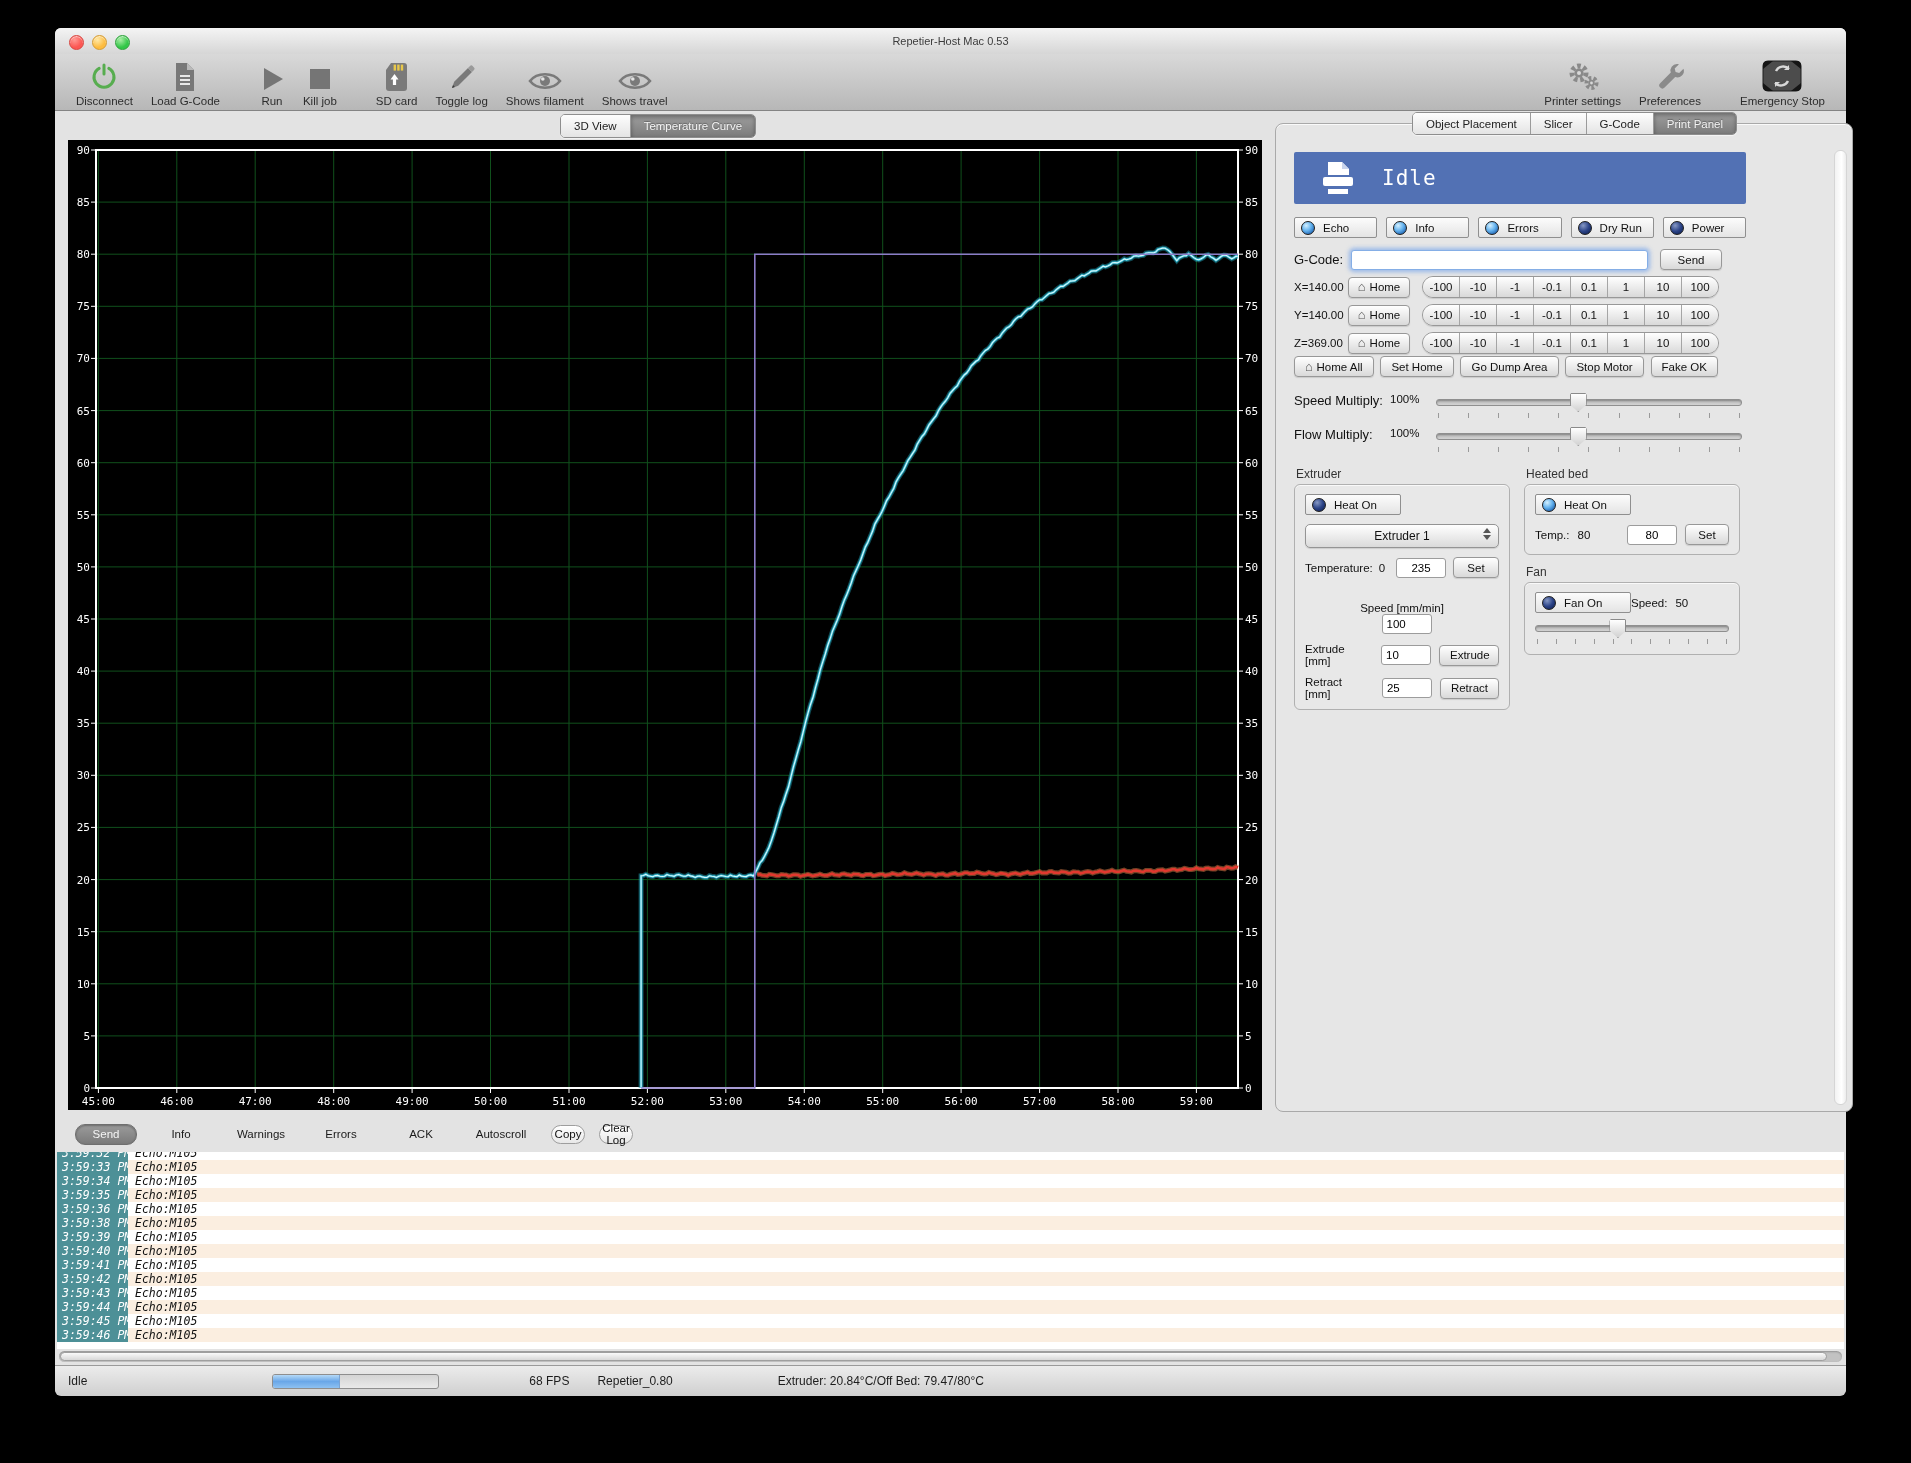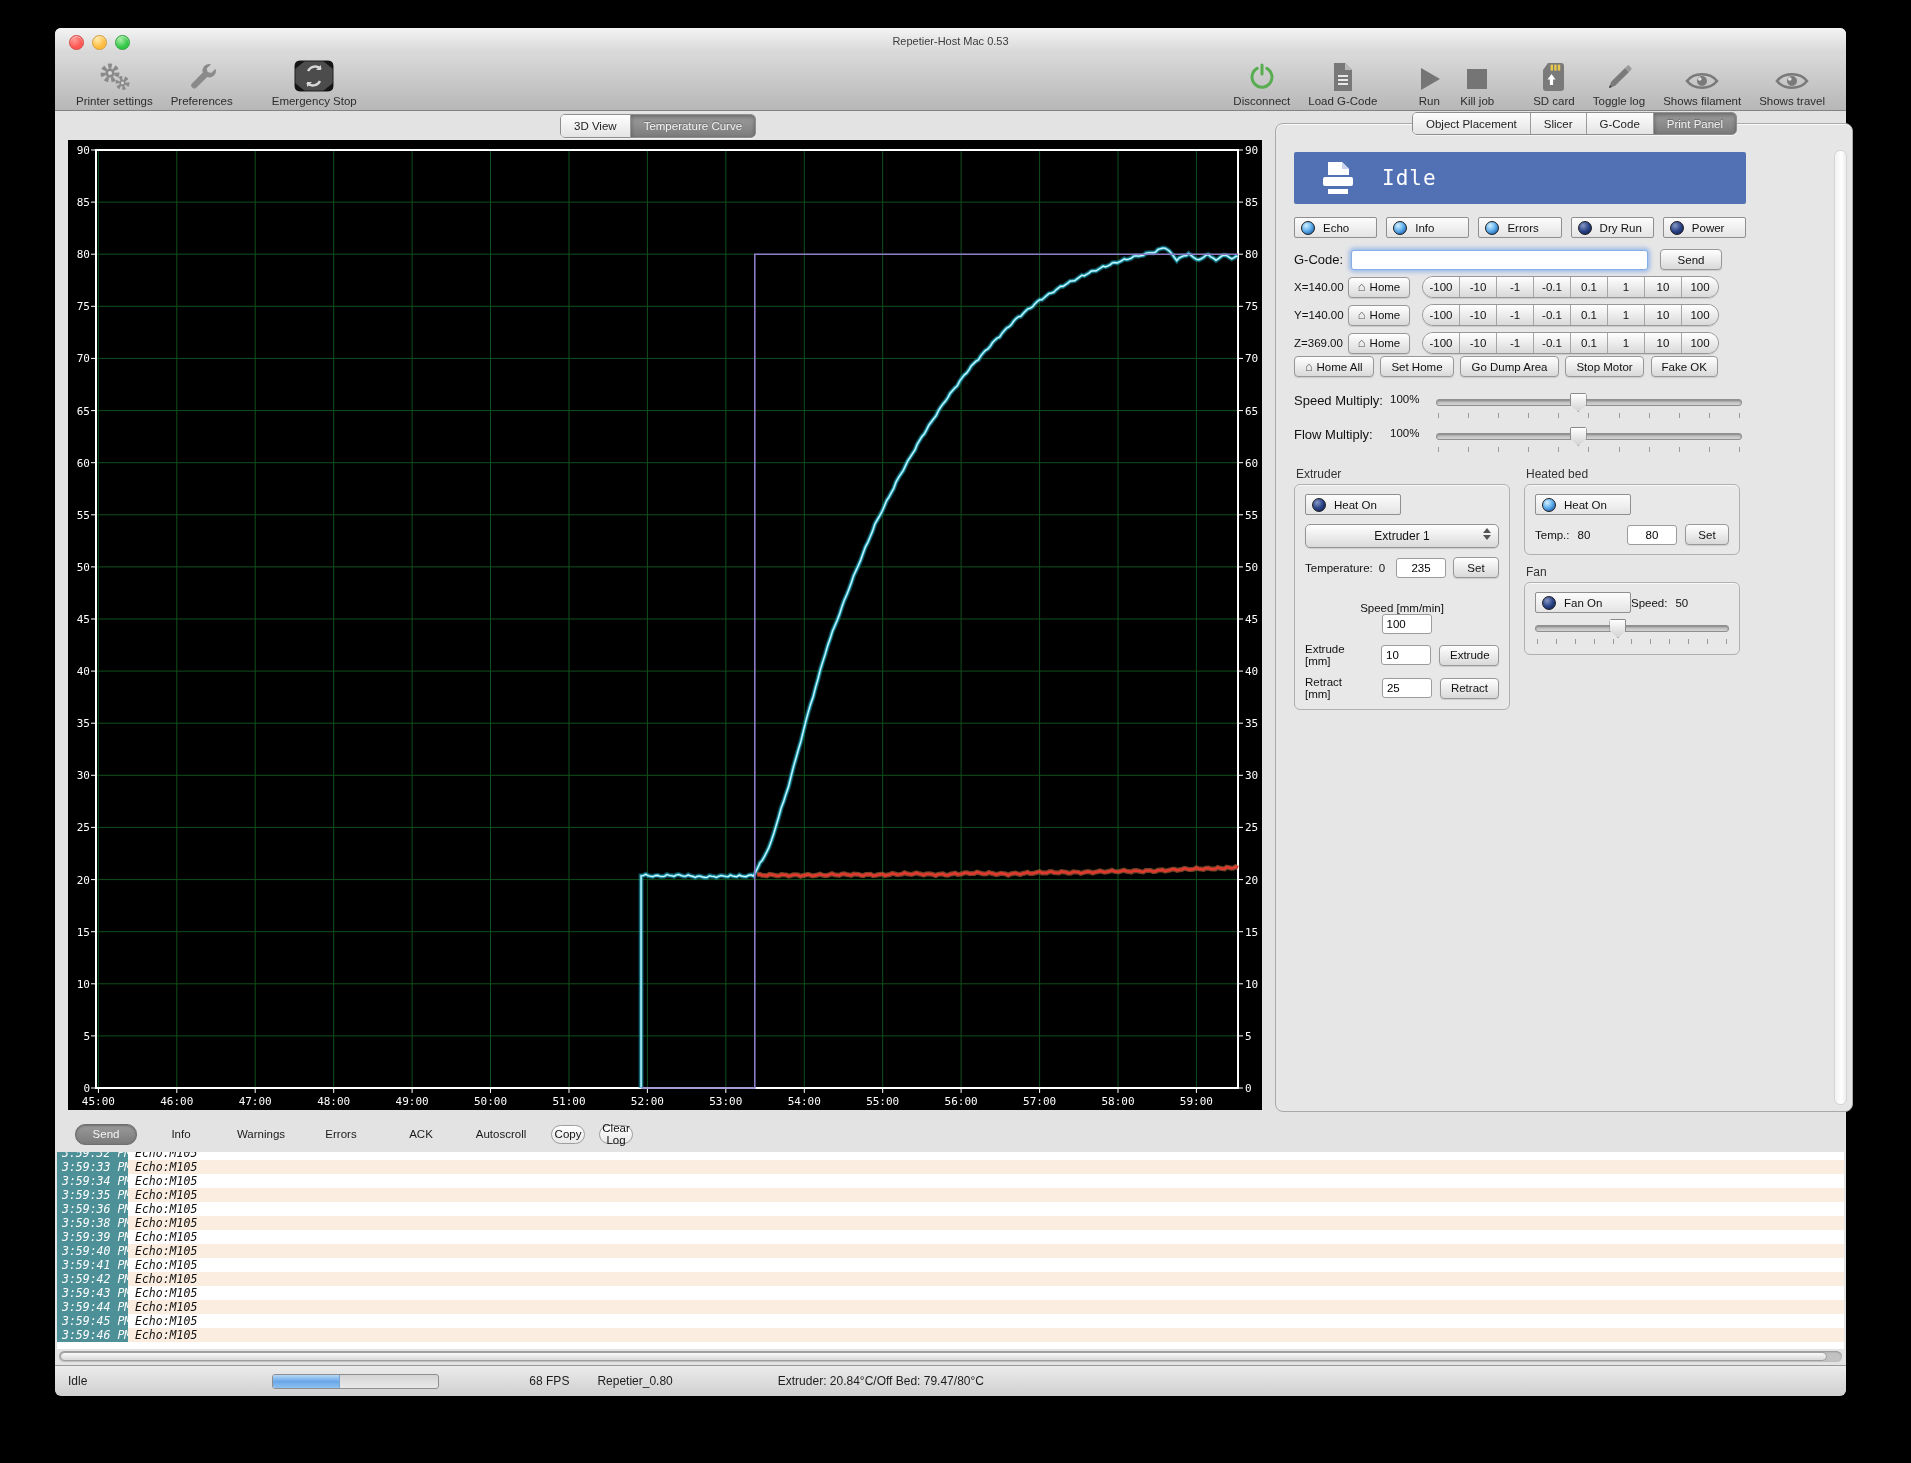--- a/index.html
+++ b/index.html
@@ -141,56 +141,20 @@
   <div class="titlebar">
     <div class="traffic">
       <span class="light red"></span>
       <span class="light yellow"></span>
       <span class="light green"></span>
     </div>
     <div class="title">Repetier-Host Mac 0.53</div>
   </div>
 
   <div class="toolbar">
-    <div class="tbgroup" id="toolbar-right">
-        <div class="tool-item">
-          <span class="tool-icon">
-            <svg width="34" height="30" viewBox="0 0 34 30">
-              <circle cx="13" cy="11" r="7" stroke="#8a8a8a" stroke-width="5" stroke-dasharray="3.5 2.7" fill="none"></circle>
-              <circle cx="13" cy="11" r="4.6" fill="#8a8a8a"></circle>
-              <circle cx="13" cy="11" r="2" fill="#d9d9d9"></circle>
-              <circle cx="25.5" cy="21" r="5" stroke="#8a8a8a" stroke-width="4" stroke-dasharray="2.8 2.2" fill="none"></circle>
-              <circle cx="25.5" cy="21" r="3.2" fill="#8a8a8a"></circle>
-              <circle cx="25.5" cy="21" r="1.4" fill="#d9d9d9"></circle>
-            </svg>
-          </span>
-          <span>Printer settings</span>
-        </div>
-        <div class="tool-item">
-          <span class="tool-icon">
-            <svg width="30" height="30" viewBox="0 0 30 30">
-              <path d="M22 2 a6.5 6.5 0 0 0 -6.2 8.6 L5.2 21.2 a3.1 3.1 0 0 0 4.4 4.4 L20.2 15 a6.5 6.5 0 0 0 8.3 -8.3 l-4.3 4.3 -3.6-0.9 -0.9-3.6 4.3-4.3 A6.5 6.5 0 0 0 22 2 Z" fill="#8a8a8a"></path>
-            </svg>
-          </span>
-          <span>Preferences</span>
-        </div>
-        <div class="tool-item gap">
-          <span class="tool-icon">
-            <svg width="40" height="32" viewBox="0 0 40 32">
-              <rect x="1" y="1" width="38" height="30" rx="5" fill="#4c4c4c" stroke="#1e1e1e"></rect>
-              <path d="M1 9 L11 1 H5 A4 4 0 0 0 1 5 Z M39 9 L29 1 h6 a4 4 0 0 1 4 4 Z M1 23 L11 31 H5 a4 4 0 0 1 -4 -4 Z M39 23 L29 31 h6 a4 4 0 0 0 4 -4 Z" fill="#151515"></path>
-              <path d="M14 11 a8 8 0 0 1 13 -2" fill="none" stroke="#d8d8d8" stroke-width="2.4"></path>
-              <path d="M27 5 v5 h-5 z" fill="#d8d8d8"></path>
-              <path d="M26 21 a8 8 0 0 1 -13 2" fill="none" stroke="#d8d8d8" stroke-width="2.4"></path>
-              <path d="M13 27 v-5 h5 z" fill="#d8d8d8"></path>
-            </svg>
-          </span>
-          <span>Emergency Stop</span>
-        </div>
-      </div>
     <div class="tbgroup" id="toolbar-left">
         <div class="tool-item">
           <span class="tool-icon">
             <svg width="30" height="30" viewBox="0 0 30 30">
               <g stroke="#57ad4f" stroke-width="3" fill="none" stroke-linecap="round">
                 <path d="M10.2 6.4 a10 10 0 1 0 9.6 0"></path>
                 <line x1="15" y1="3" x2="15" y2="12"></line>
               </g>
             </svg>
           </span>
@@ -262,20 +226,56 @@
         </div>
         <div class="tool-item">
           <span class="tool-icon">
             <svg width="34" height="22" viewBox="0 0 34 22">
               <path d="M2 11 C 9 2, 25 2, 32 11 C 25 20, 9 20, 2 11 Z" fill="none" stroke="#7a7a7a" stroke-width="2.6"></path>
               <circle cx="17" cy="11" r="5" fill="#7a7a7a"></circle>
               <circle cx="14.8" cy="9" r="1.8" fill="#e3e3e3"></circle>
             </svg>
           </span>
           <span>Shows travel</span>
+        </div>
+      </div>
+    <div class="tbgroup" id="toolbar-right">
+        <div class="tool-item">
+          <span class="tool-icon">
+            <svg width="34" height="30" viewBox="0 0 34 30">
+              <circle cx="13" cy="11" r="7" stroke="#8a8a8a" stroke-width="5" stroke-dasharray="3.5 2.7" fill="none"></circle>
+              <circle cx="13" cy="11" r="4.6" fill="#8a8a8a"></circle>
+              <circle cx="13" cy="11" r="2" fill="#d9d9d9"></circle>
+              <circle cx="25.5" cy="21" r="5" stroke="#8a8a8a" stroke-width="4" stroke-dasharray="2.8 2.2" fill="none"></circle>
+              <circle cx="25.5" cy="21" r="3.2" fill="#8a8a8a"></circle>
+              <circle cx="25.5" cy="21" r="1.4" fill="#d9d9d9"></circle>
+            </svg>
+          </span>
+          <span>Printer settings</span>
+        </div>
+        <div class="tool-item">
+          <span class="tool-icon">
+            <svg width="30" height="30" viewBox="0 0 30 30">
+              <path d="M22 2 a6.5 6.5 0 0 0 -6.2 8.6 L5.2 21.2 a3.1 3.1 0 0 0 4.4 4.4 L20.2 15 a6.5 6.5 0 0 0 8.3 -8.3 l-4.3 4.3 -3.6-0.9 -0.9-3.6 4.3-4.3 A6.5 6.5 0 0 0 22 2 Z" fill="#8a8a8a"></path>
+            </svg>
+          </span>
+          <span>Preferences</span>
+        </div>
+        <div class="tool-item gap">
+          <span class="tool-icon">
+            <svg width="40" height="32" viewBox="0 0 40 32">
+              <rect x="1" y="1" width="38" height="30" rx="5" fill="#4c4c4c" stroke="#1e1e1e"></rect>
+              <path d="M1 9 L11 1 H5 A4 4 0 0 0 1 5 Z M39 9 L29 1 h6 a4 4 0 0 1 4 4 Z M1 23 L11 31 H5 a4 4 0 0 1 -4 -4 Z M39 23 L29 31 h6 a4 4 0 0 0 4 -4 Z" fill="#151515"></path>
+              <path d="M14 11 a8 8 0 0 1 13 -2" fill="none" stroke="#d8d8d8" stroke-width="2.4"></path>
+              <path d="M27 5 v5 h-5 z" fill="#d8d8d8"></path>
+              <path d="M26 21 a8 8 0 0 1 -13 2" fill="none" stroke="#d8d8d8" stroke-width="2.4"></path>
+              <path d="M13 27 v-5 h5 z" fill="#d8d8d8"></path>
+            </svg>
+          </span>
+          <span>Emergency Stop</span>
         </div>
       </div>
   </div>
 
   <div class="seg view-tabs" id="view-tabs">
       <div class="segment">3D View</div>
       <div class="segment selected">Temperature Curve</div>
     </div>
 
   <div class="chart">

